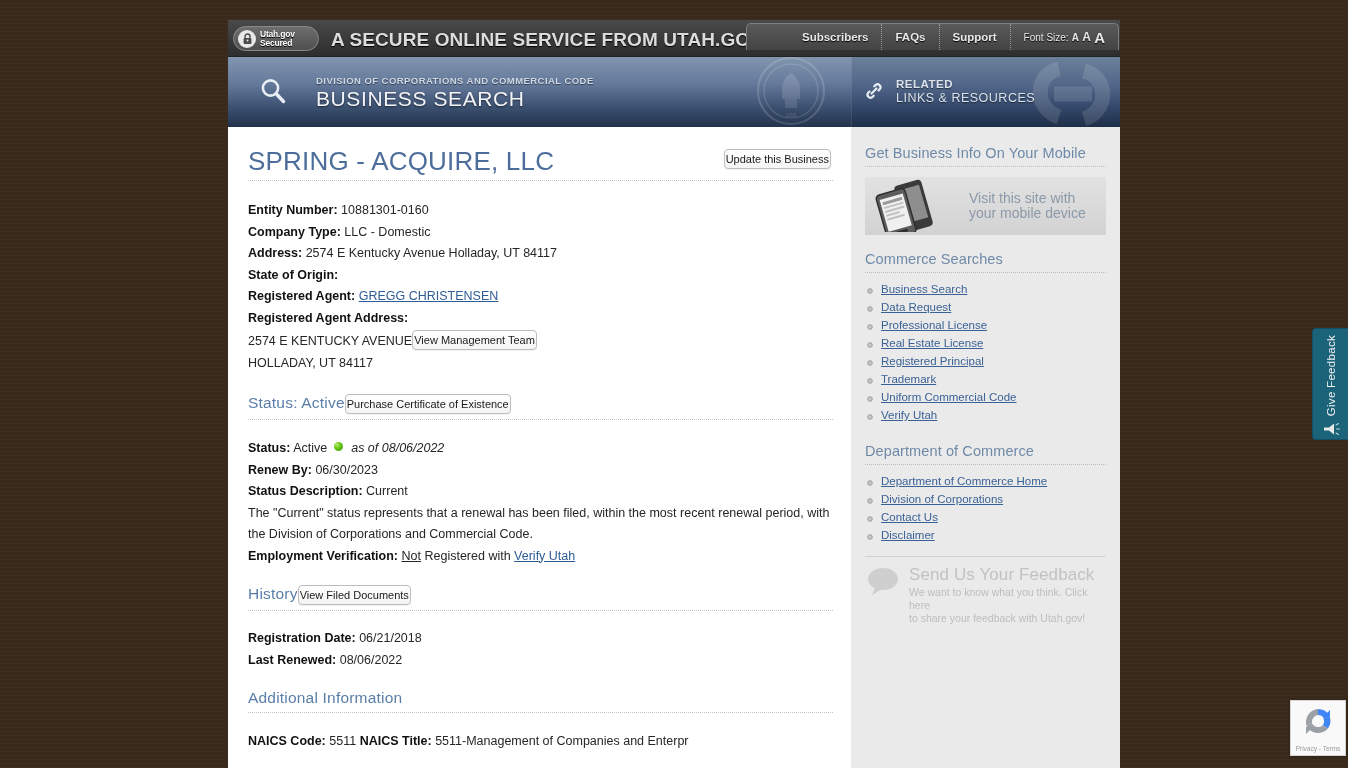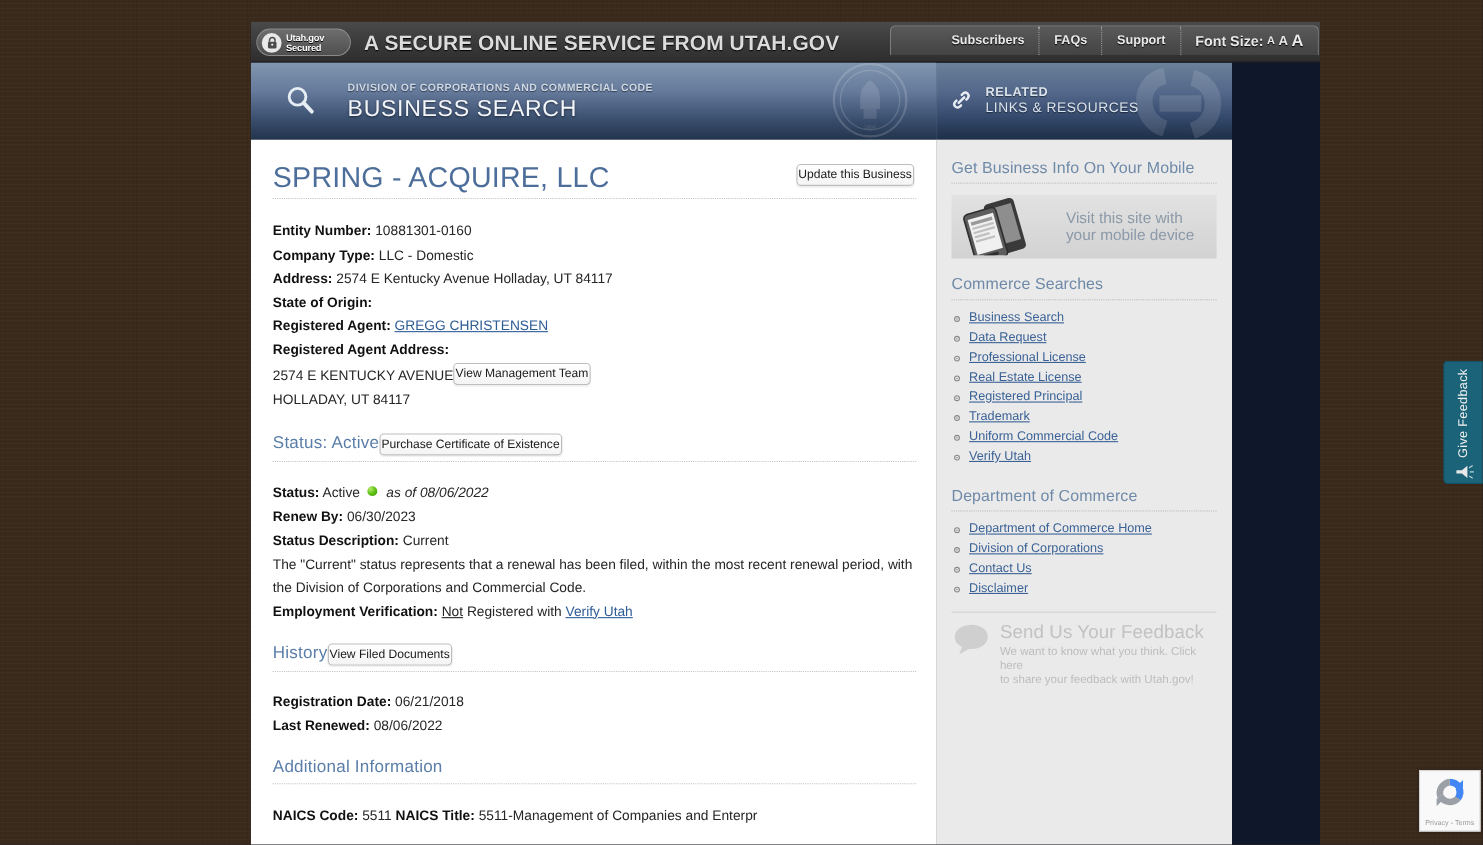--- a/index.html
+++ b/index.html
@@ -13,22 +13,22 @@
     background-image:
       repeating-linear-gradient(0deg, rgba(255,255,255,0.022) 0 1px, transparent 1px 4px),
       repeating-linear-gradient(90deg, rgba(0,0,0,0.05) 0 1px, transparent 1px 4px);
     position: relative;
   }
 
   
   #page {
     position: absolute;
     left: 228px; top: 20px;
-    width: 972px; height: 748px;
-    background: #0f172a;
+    width: 892px; height: 748px;
+    background: #7f1d1d;
     overflow: hidden;
   }
 
   
   .utah-bar {
     position: relative;
     height: 37px;
     background: linear-gradient(to bottom, #4a4a4a 0%, #3c3c3c 45%, #2e2e2e 100%);
     border-bottom: 1px solid #222;
   }
@@ -74,21 +74,21 @@
   .utah-nav-item {
     display: flex; align-items: center;
     padding: 0 13px;
     color: #e9e9e9; font-size: 11.5px; font-weight: bold;
     text-shadow: 0 1px 1px #000;
     border-right: 1px dotted #9a9a9a;
     cursor: pointer;
     white-space: nowrap;
   }
   .utah-nav-item:last-child { border-right: none; }
-  .fontsize-label { font-size: 13px; font-weight: bold; }
+  .fontsize-label { font-size: 10px; font-weight: normal; }
   .fs-a { cursor: pointer; }
   .fs-a.s1 { font-size: 10px; }
   .fs-a.s2 { font-size: 12px; }
   .fs-a.s3 { font-size: 15px; }
 
   
   .banner-row { display: flex; height: 70px; }
   .banner-left {
     position: relative;
     width: 623px;

